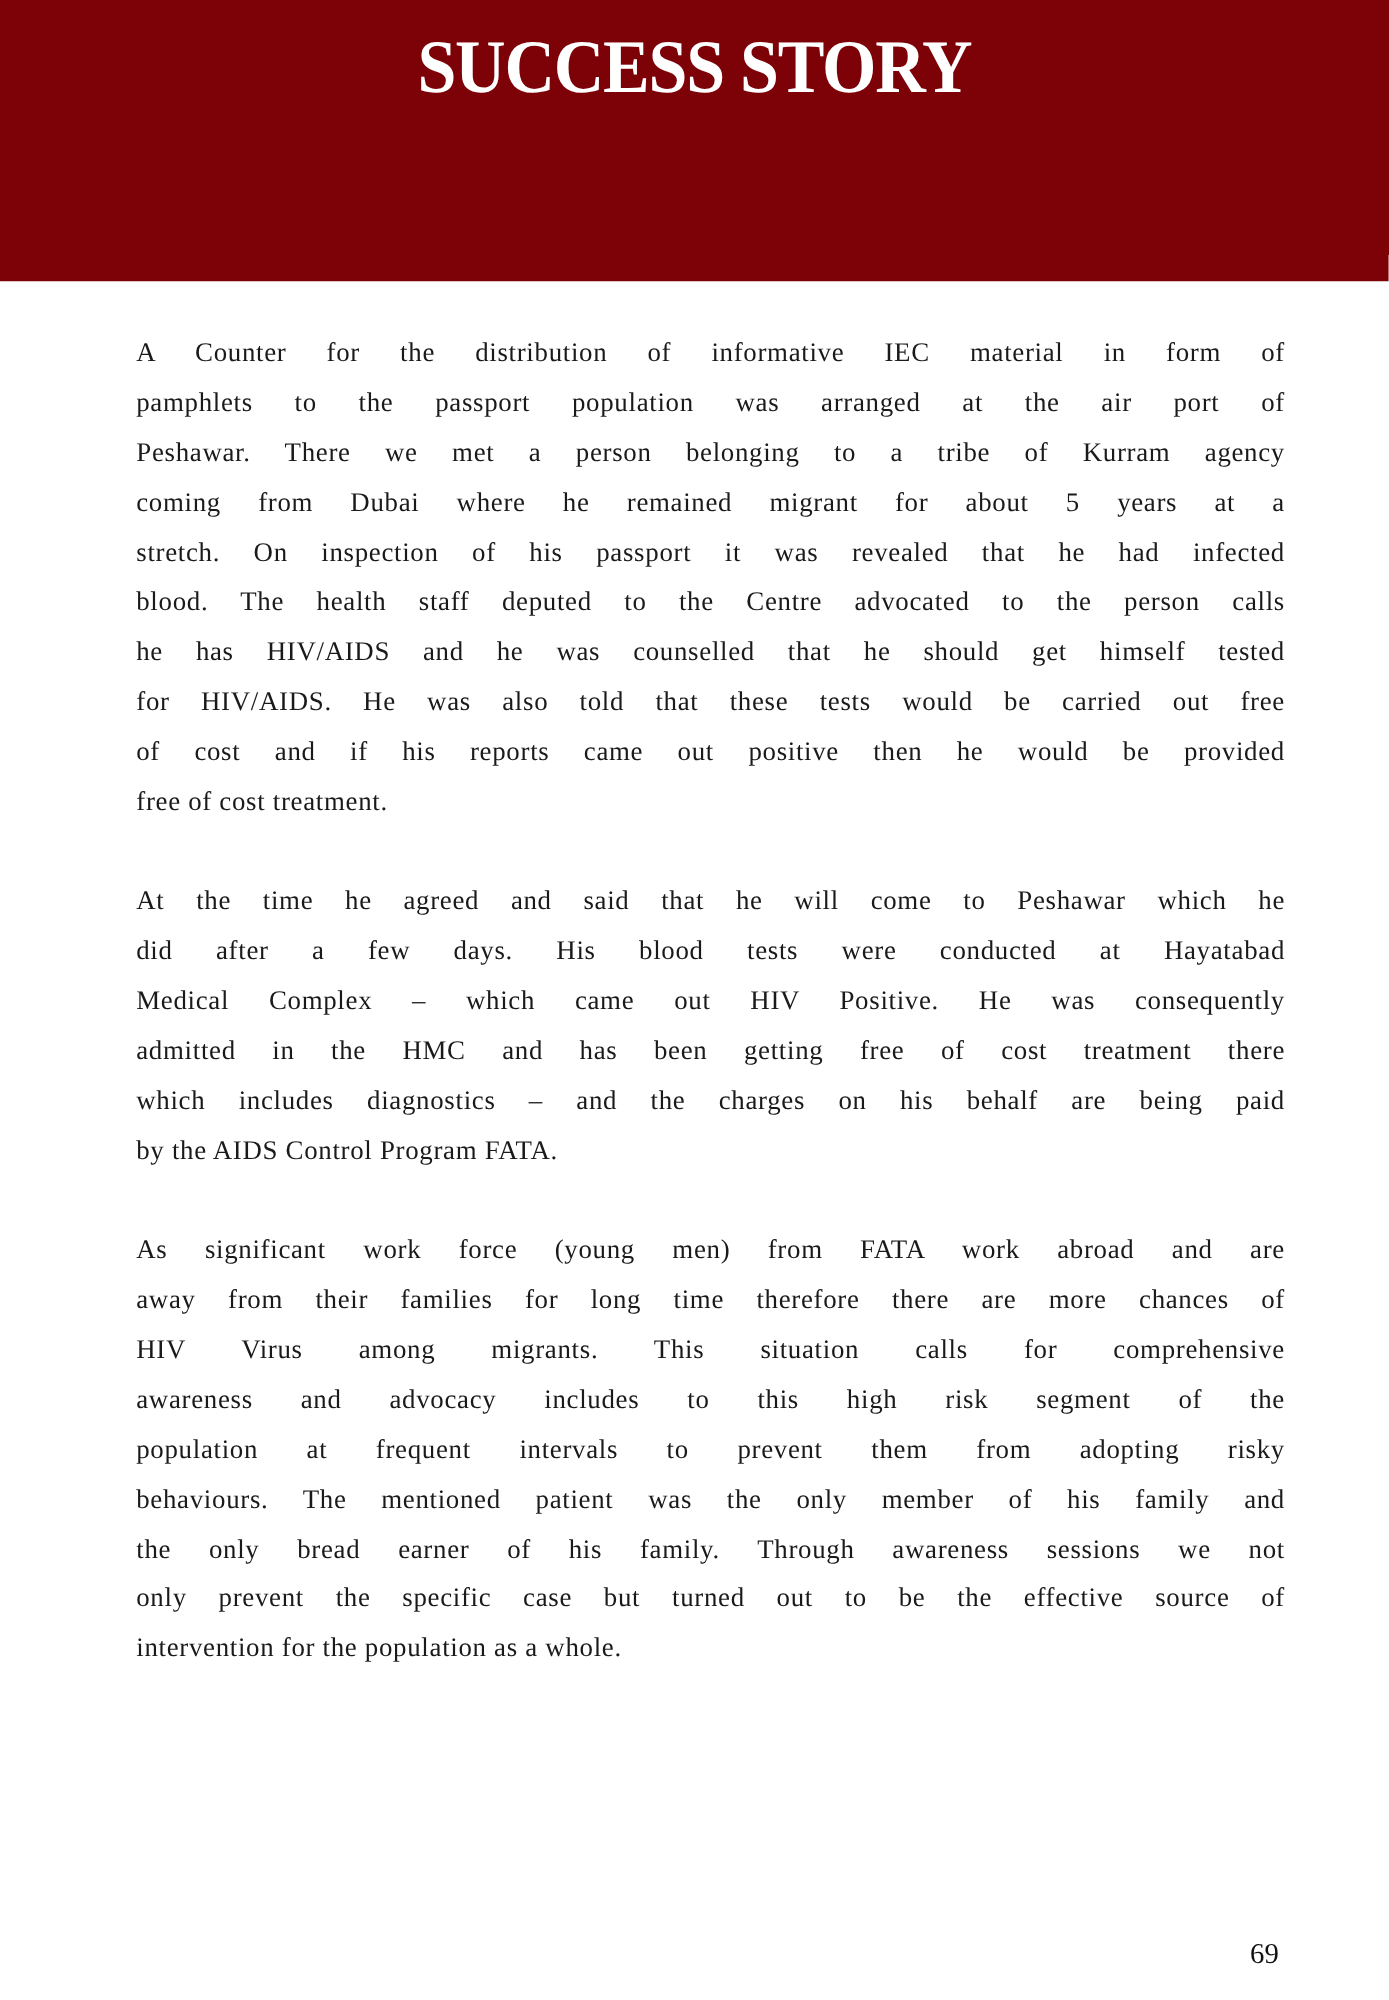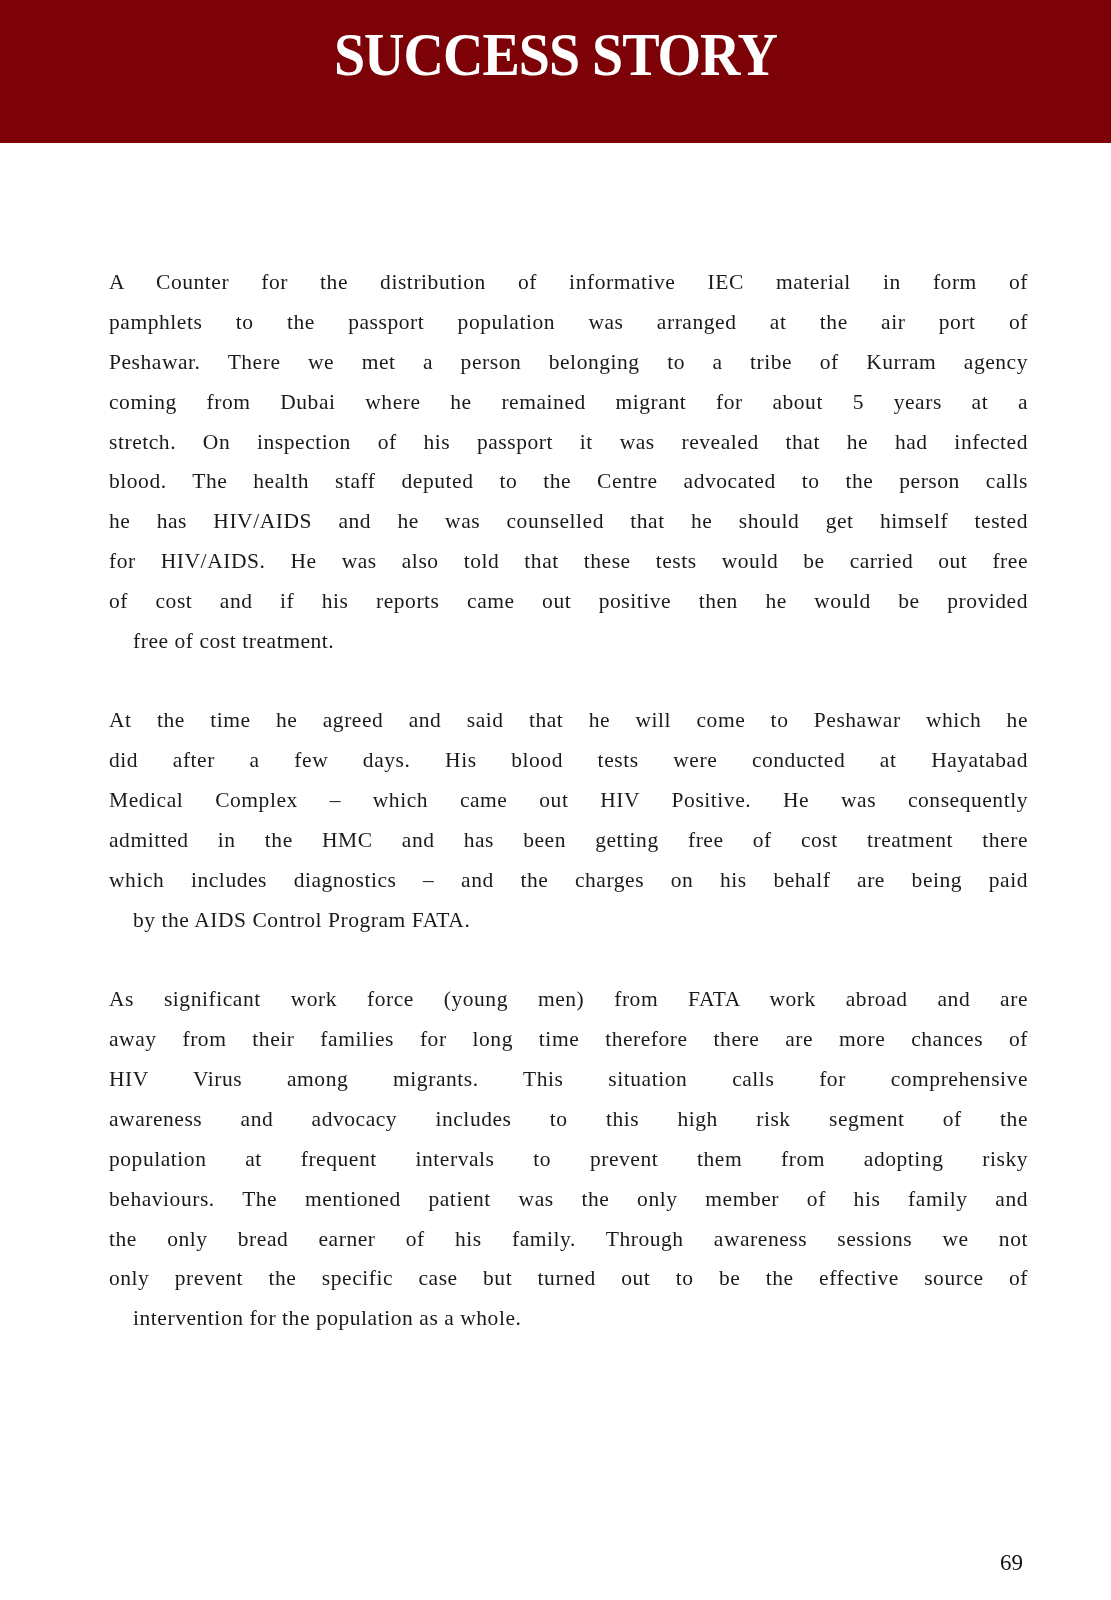--- a/index.html
+++ b/index.html
@@ -12,21 +12,21 @@
       height: 1600px;
       position: relative;
       overflow: hidden;
       font-family: "DejaVu Serif", "Liberation Serif", serif;
     }
     .header-band {
       position: absolute;
       left: 0;
       top: 0;
       width: 1111px;
-      height: 143px;
+      height: 225px;
       background: #7c0208;
     }
     .header-title {
       position: absolute;
       left: 0;
       top: 22px;
       width: 1111px;
       text-align: center;
       color: #ffffff;
       font-family: "Liberation Serif", "DejaVu Serif", serif;
@@ -54,21 +54,20 @@
       text-align: justify;
       text-align-last: justify;
       white-space: nowrap;
       overflow: visible;
       letter-spacing: 0.55px;
       font-family: Liberation Serif, serif;
       transform-origin: left center;
     }
     .line.last {
       text-align-last: left;
-      margin-left: 24px;
     }
     .para-gap {
       height: 39.5px;
     }
     .page-number {
       position: absolute;
       left: 1000px;
       top: 1550px;
       font-family: "Liberation Serif", "DejaVu Serif", serif;
       font-size: 23px;

